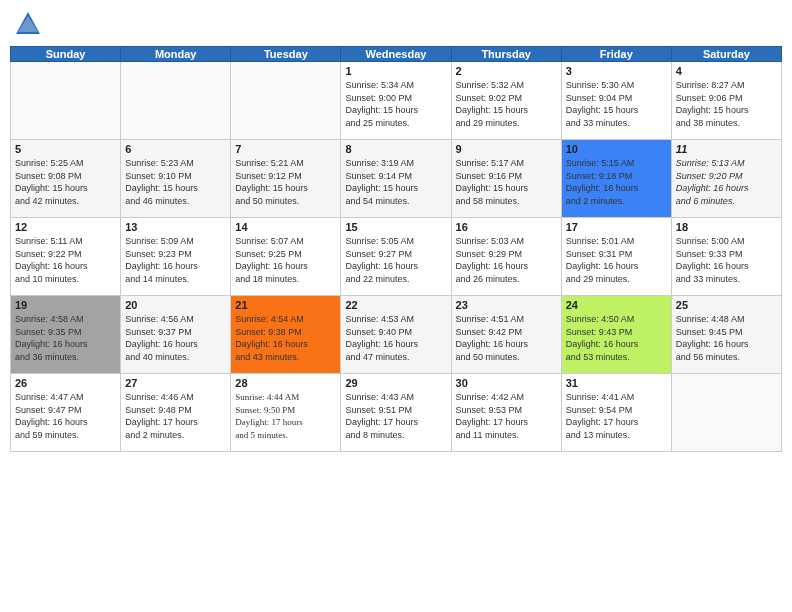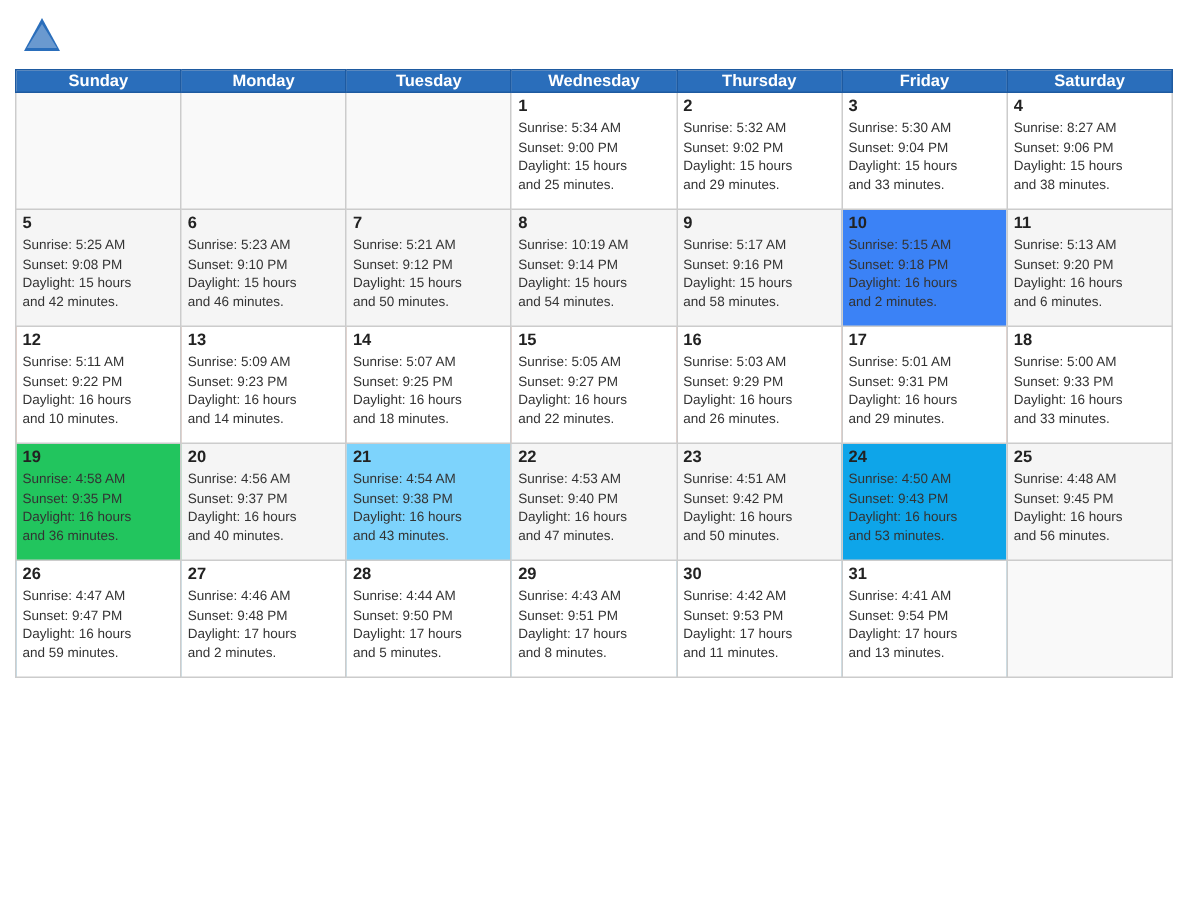--- a/index.html
+++ b/index.html
@@ -182,40 +182,40 @@
           </td>
           <td style="background: rgb(245, 245, 245);">
             <div class="day-num">7</div>
             <div class="day-info" style="white-space: pre-line;">Sunrise: 5:21 AM
 Sunset: 9:12 PM
 Daylight: 15 hours
 and 50 minutes.</div>
           </td>
           <td style="background: rgb(245, 245, 245);">
             <div class="day-num">8</div>
-            <div class="day-info" style="white-space: pre-line;">Sunrise: 10:19 AM
+            <div class="day-info" style="white-space: pre-line;">Sunrise: 3:19 AM
 Sunset: 9:14 PM
 Daylight: 15 hours
 and 54 minutes.</div>
           </td>
           <td style="background: rgb(245, 245, 245);">
             <div class="day-num">9</div>
             <div class="day-info" style="white-space: pre-line;">Sunrise: 5:17 AM
 Sunset: 9:16 PM
 Daylight: 15 hours
 and 58 minutes.</div>
           </td>
           <td style="background: #3b82f6;">
             <div class="day-num">10</div>
             <div class="day-info" style="white-space: pre-line;">Sunrise: 5:15 AM
 Sunset: 9:18 PM
 Daylight: 16 hours
 and 2 minutes.</div>
           </td>
-          <td style="background: rgb(245, 245, 245);">
+          <td style="background: rgb(245, 245, 245); font-style: italic;">
             <div class="day-num">11</div>
             <div class="day-info" style="white-space: pre-line;">Sunrise: 5:13 AM
 Sunset: 9:20 PM
 Daylight: 16 hours
 and 6 minutes.</div>
           </td>
         </tr>
         <tr style="background: #c2410c;">
           <td>
             <div class="day-num">12</div>
@@ -261,56 +261,56 @@
           </td>
           <td>
             <div class="day-num">18</div>
             <div class="day-info" style="white-space: pre-line;">Sunrise: 5:00 AM
 Sunset: 9:33 PM
 Daylight: 16 hours
 and 33 minutes.</div>
           </td>
         </tr>
         <tr style="background: rgb(245, 245, 245);">
-          <td style="background: #22c55e;">
+          <td style="background: #a3a3a3;">
             <div class="day-num">19</div>
             <div class="day-info" style="white-space: pre-line;">Sunrise: 4:58 AM
 Sunset: 9:35 PM
 Daylight: 16 hours
 and 36 minutes.</div>
           </td>
           <td style="background: rgb(245, 245, 245);">
             <div class="day-num">20</div>
             <div class="day-info" style="white-space: pre-line;">Sunrise: 4:56 AM
 Sunset: 9:37 PM
 Daylight: 16 hours
 and 40 minutes.</div>
           </td>
-          <td style="background: #7dd3fc;">
+          <td style="background: #f97316;">
             <div class="day-num">21</div>
             <div class="day-info" style="white-space: pre-line;">Sunrise: 4:54 AM
 Sunset: 9:38 PM
 Daylight: 16 hours
 and 43 minutes.</div>
           </td>
           <td style="background: rgb(245, 245, 245);">
             <div class="day-num">22</div>
             <div class="day-info" style="white-space: pre-line;">Sunrise: 4:53 AM
 Sunset: 9:40 PM
 Daylight: 16 hours
 and 47 minutes.</div>
           </td>
           <td style="background: rgb(245, 245, 245);">
             <div class="day-num">23</div>
             <div class="day-info" style="white-space: pre-line;">Sunrise: 4:51 AM
 Sunset: 9:42 PM
 Daylight: 16 hours
 and 50 minutes.</div>
           </td>
-          <td style="background: #0ea5e9;">
+          <td style="background: #bef264;">
             <div class="day-num">24</div>
             <div class="day-info" style="white-space: pre-line;">Sunrise: 4:50 AM
 Sunset: 9:43 PM
 Daylight: 16 hours
 and 53 minutes.</div>
           </td>
           <td style="background: rgb(245, 245, 245);">
             <div class="day-num">25</div>
             <div class="day-info" style="white-space: pre-line;">Sunrise: 4:48 AM
 Sunset: 9:45 PM
@@ -328,21 +328,21 @@
           </td>
           <td>
             <div class="day-num">27</div>
             <div class="day-info" style="white-space: pre-line;">Sunrise: 4:46 AM
 Sunset: 9:48 PM
 Daylight: 17 hours
 and 2 minutes.</div>
           </td>
           <td>
             <div class="day-num">28</div>
-            <div class="day-info" style="white-space: pre-line;">Sunrise: 4:44 AM
+            <div class="day-info" style="white-space: pre-line; font-family: Liberation Serif, serif;">Sunrise: 4:44 AM
 Sunset: 9:50 PM
 Daylight: 17 hours
 and 5 minutes.</div>
           </td>
           <td>
             <div class="day-num">29</div>
             <div class="day-info" style="white-space: pre-line;">Sunrise: 4:43 AM
 Sunset: 9:51 PM
 Daylight: 17 hours
 and 8 minutes.</div>

